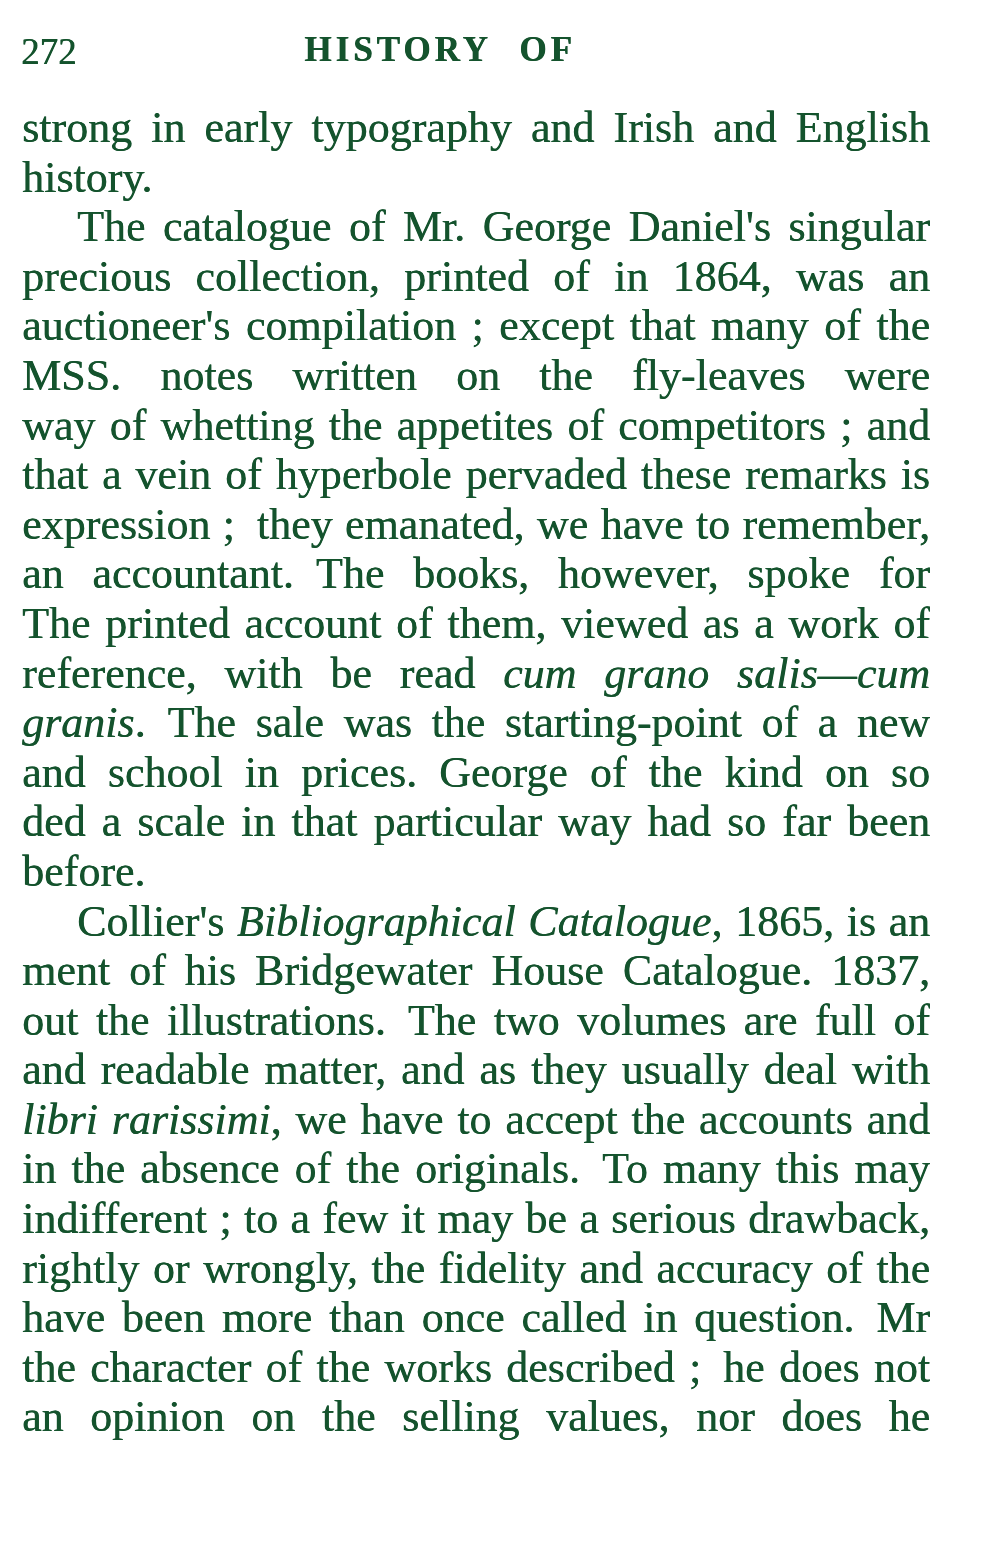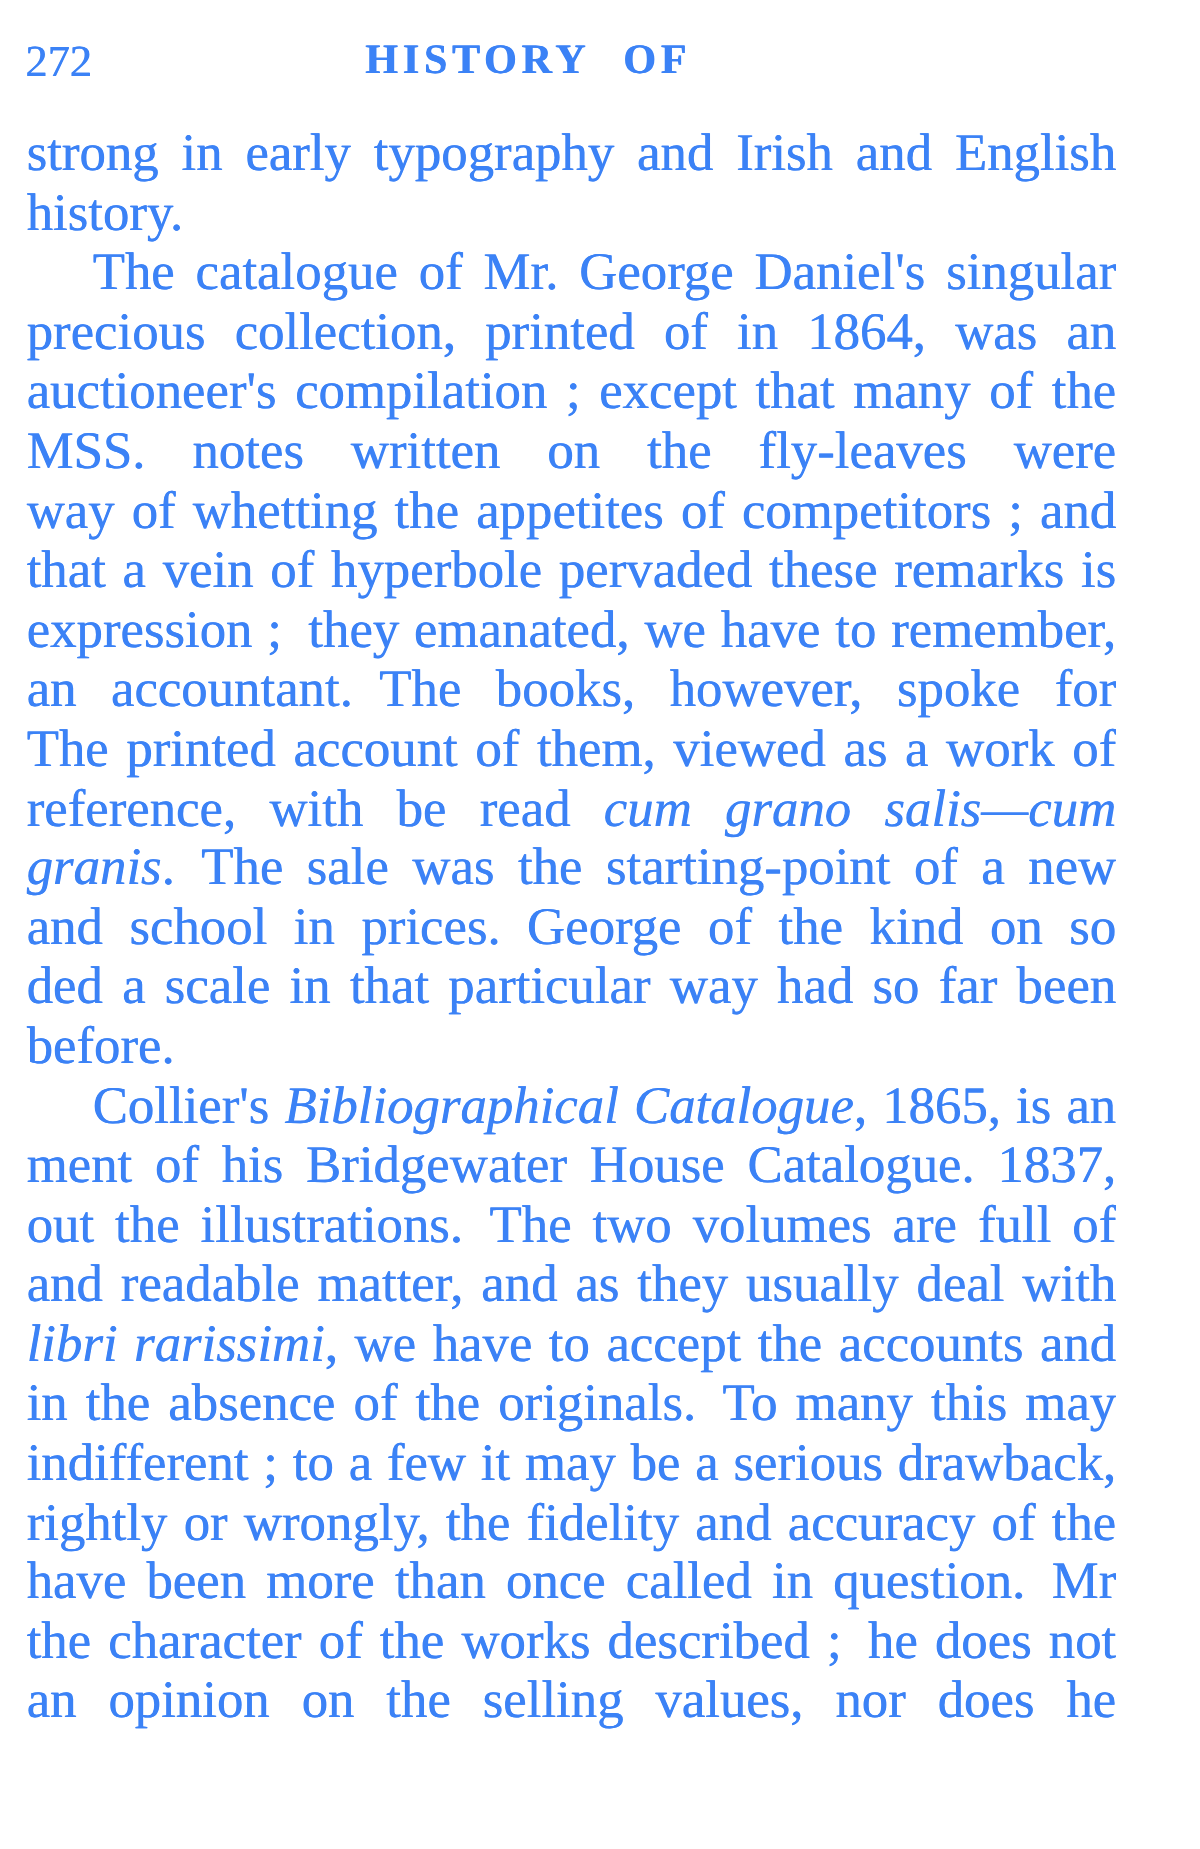--- a/index.html
+++ b/index.html
@@ -5,21 +5,21 @@
   html, body {
     margin: 0;
     padding: 0;
     background: #ffffff;
   }
   .page {
     position: relative;
     width: 1000px;
     height: 1541px;
     background: #ffffff;
-    color: #3b82f6;
+    color: #14532d;
     font-family: "Liberation Serif", "DejaVu Serif", serif;
     overflow: hidden;
   }
   .header {
     position: absolute;
     top: 26px;
     left: 0;
     width: 100%;
     height: 52px;
   }

